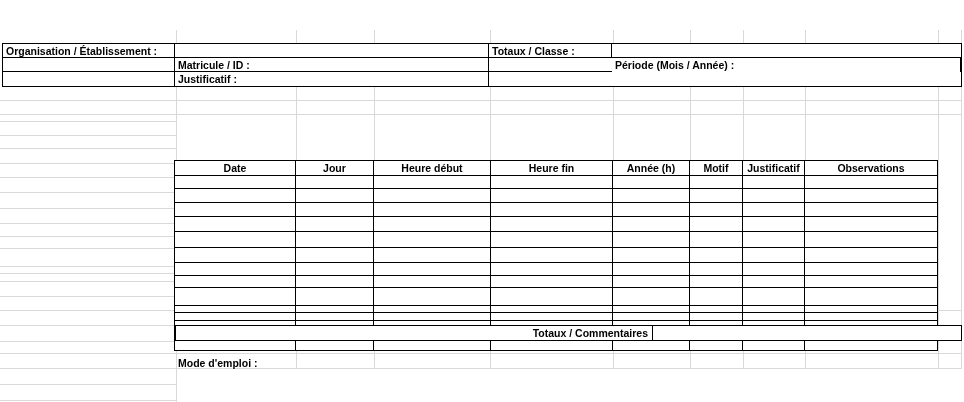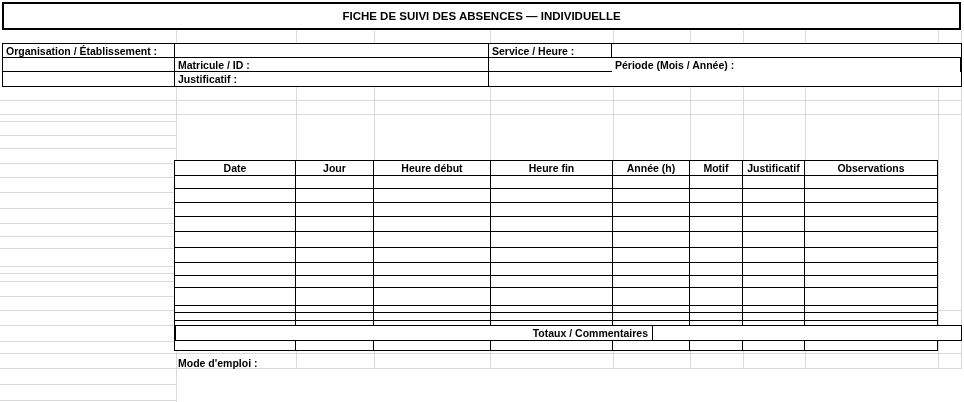--- a/index.html
+++ b/index.html
@@ -119,26 +119,25 @@
     <line x1="0" y1="281.5" x2="176" y2="281.5"></line>
     <line x1="0" y1="296.5" x2="176" y2="296.5"></line>
     <line x1="0" y1="310.5" x2="176" y2="310.5"></line>
     <line x1="0" y1="325.5" x2="176" y2="325.5"></line>
     <line x1="0" y1="341.5" x2="176" y2="341.5"></line>
     <line x1="0" y1="384.5" x2="176" y2="384.5"></line>
     <line x1="0" y1="400.5" x2="176" y2="400.5"></line>
     <line x1="938" y1="310.5" x2="962" y2="310.5"></line>
   </svg>
 
-  <div id="title-box" class="abs">FICHE DE SUIVI DES ABSENCES — INDIVIDUELLE</div>
 
   <div id="fields" class="abs">
     <div class="cb cr">Organisation / Établissement :</div>
     <div class="cb cr"></div>
-    <div class="cb cr">Service / Heure :</div>
+    <div class="cb cr">Totaux / Classe :</div>
     <div class="cb"></div>
 
     <div class="cb cr"></div>
     <div class="cb cr">Matricule / ID :</div>
     <div class="cb"></div>
 
     <div class="cr">Période (Mois / Année) :</div>
     <div class="cr"></div>
     <div class="cr">Justificatif :</div>
     <div></div>

